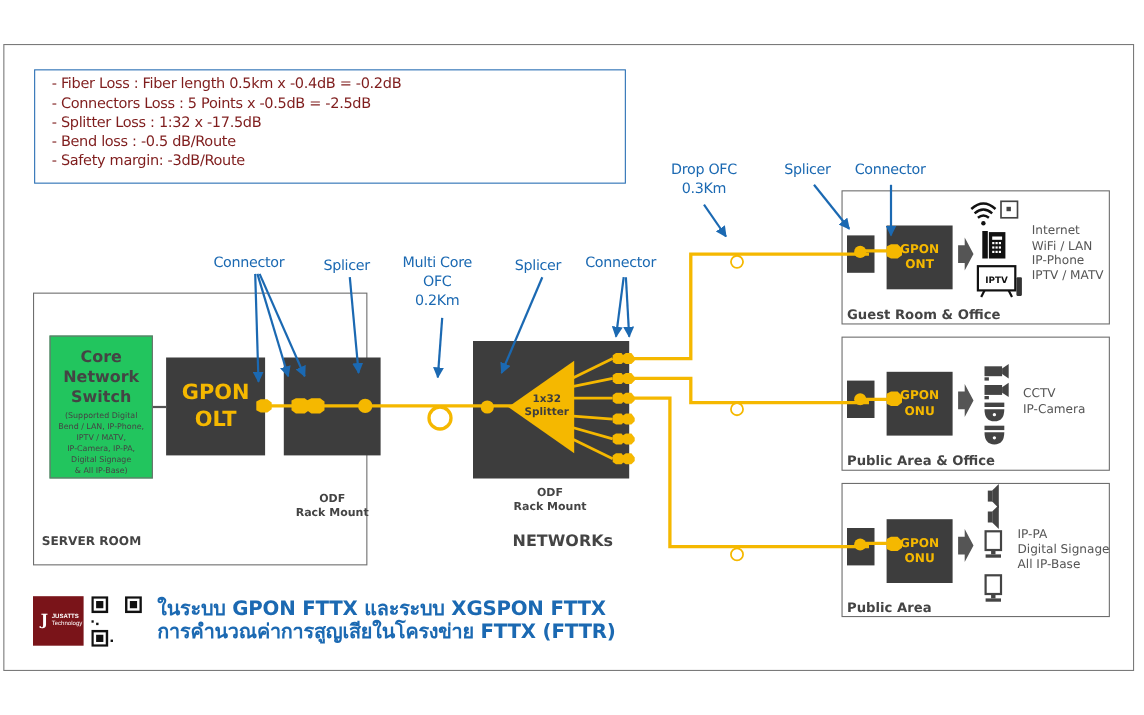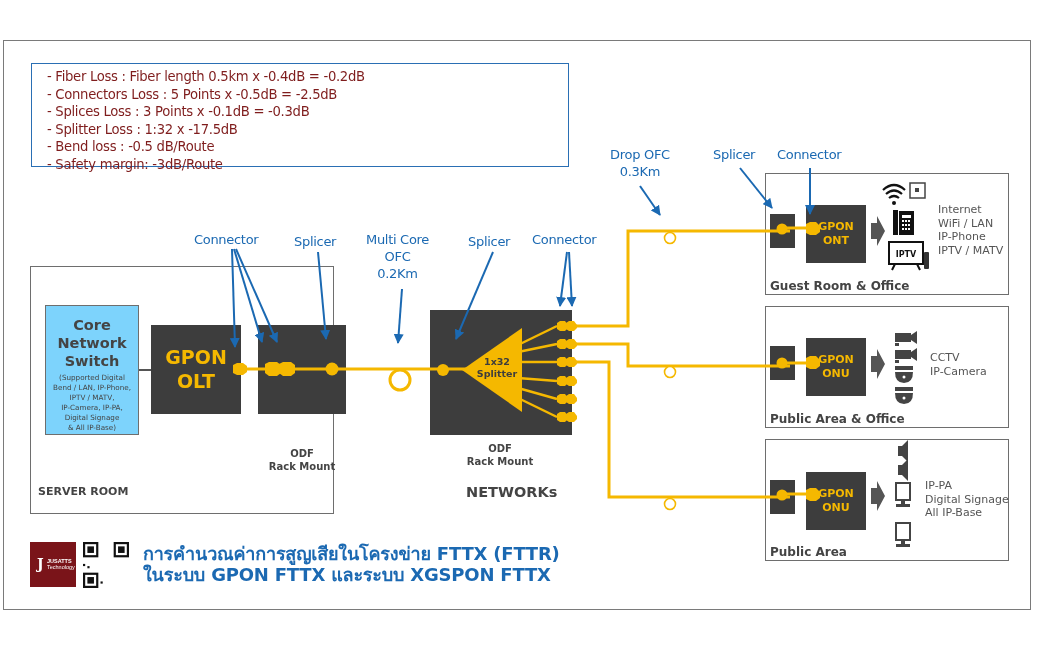--- a/index.html
+++ b/index.html
@@ -6,41 +6,40 @@
   body { width:1040px; height:650px; position:relative; overflow:hidden; font-family:"Liberation Sans", sans-serif; }
   .frame { position:absolute; left:3px; top:40px; width:1028px; height:570px; border:1.5px solid #7a7a7a; box-sizing:border-box; }
   .info-box { position:absolute; left:31px; top:63px; width:538px; height:104px; border:1.5px solid #2a6fb4; box-sizing:border-box; padding:4px 0 0 15px; color:#7f1d1d; font-size:13.2px; line-height:17.6px; font-family:"DejaVu Sans", sans-serif; letter-spacing:-0.3px; }
   .info-box .line { white-space:nowrap; }
   .info-box .total b { font-weight:bold; }
   .lbl { position:absolute; color:#1b69b2; font-size:13px; text-align:center; line-height:17px; font-family:"DejaVu Sans", sans-serif; letter-spacing:-0.3px; white-space:nowrap; }
   .room { position:absolute; border:1.5px solid #6e6e6e; box-sizing:border-box; background:#fff; }
   .room-title { position:absolute; font-weight:bold; color:#444; font-family:"DejaVu Sans", sans-serif; white-space:nowrap; }
   .dark { position:absolute; background:#3d3d3d; }
   .gold-text { color:#f5b800; font-weight:bold; text-align:center; font-family:"DejaVu Sans", sans-serif; }
-  .core { position:absolute; left:45px; top:305px; width:94px; height:130px; border:1.5px solid #6e6e6e; box-sizing:border-box; background:#7dd3fc; text-align:center; }
+  .core { position:absolute; left:45px; top:305px; width:94px; height:130px; border:1.5px solid #6e6e6e; box-sizing:border-box; background:#22c55e; text-align:center; }
   .core .t { font-weight:bold; color:#444; font-size:14.5px; line-height:18px; margin-top:10px; font-family:"DejaVu Sans", sans-serif; }
   .core .s { font-size:7.2px; color:#444; line-height:10px; margin-top:3px; font-family:"DejaVu Sans", sans-serif; }
   .small-gray { position:absolute; color:#444; font-weight:bold; font-size:10px; text-align:center; line-height:13px; font-family:"DejaVu Sans", sans-serif; }
   .dev-text { position:absolute; color:#555; font-size:11px; line-height:13.5px; font-family:"DejaVu Sans", sans-serif; white-space:nowrap; }
   svg.overlay { position:absolute; left:0; top:0; }
   .footer-title { position:absolute; left:143px; top:543px; color:#1b69b2; font-weight:bold; font-size:18px; line-height:21px; font-family:"DejaVu Sans", sans-serif; letter-spacing:-0.2px; white-space:nowrap; }
   .logo { position:absolute; left:30px; top:542px; width:46px; height:45px; background:#7a1419; color:#fff; }
   .logo .j { position:absolute; left:7px; top:14px; font-size:14px; font-weight:bold; font-family:"DejaVu Serif", serif; }
   .logo .n { position:absolute; left:17px; top:16px; font-size:5.5px; font-weight:bold; line-height:6px; }
   .qr { position:absolute; left:83px; top:542px; width:46px; height:46px; }
 </style>
 </head>
 <body>
 
 <div class="frame"></div>
 
 <div class="info-box">
   <div class="line">- Fiber Loss : Fiber length 0.5km x -0.4dB = -0.2dB</div>
   <div class="line">- Connectors Loss : 5 Points x -0.5dB = -2.5dB</div>
-  <div class="line">- Splices Loss : 3 Points x -0.1dB = -0.3dB</div>
   <div class="line">- Splitter Loss : 1:32 x -17.5dB</div>
   <div class="line">- Bend loss : -0.5 dB/Route</div>
   <div class="line">- Safety margin: -3dB/Route</div>
 </div>
 
 <div class="room" style="left:30px; top:266px; width:304px; height:248px;"></div>
 <div class="room-title" style="left:38px; top:485px; font-size:11px;">SERVER ROOM</div>
 <div class="core">
   <div class="t">
     <div>Core</div>
@@ -314,15 +313,15 @@
     <rect x="1" y="1" width="5" height="5" fill="#fff"></rect>
     <rect x="2" y="2" width="3" height="3" fill="#111"></rect>
     <rect x="14" y="0" width="7" height="7" fill="#111"></rect>
     <rect x="15" y="1" width="5" height="5" fill="#fff"></rect>
     <rect x="16" y="2" width="3" height="3" fill="#111"></rect>
     <rect x="0" y="14" width="7" height="7" fill="#111"></rect>
     <rect x="1" y="15" width="5" height="5" fill="#fff"></rect>
     <rect x="2" y="16" width="3" height="3" fill="#111"></rect>
   </svg>
 <div class="footer-title">
+  <div>ในระบบ GPON FTTX และระบบ XGSPON FTTX</div>
   <div>การคำนวณค่าการสูญเสียในโครงข่าย FTTX (FTTR)</div>
-  <div>ในระบบ GPON FTTX และระบบ XGSPON FTTX</div>
 </div>
 
 </body></html>

